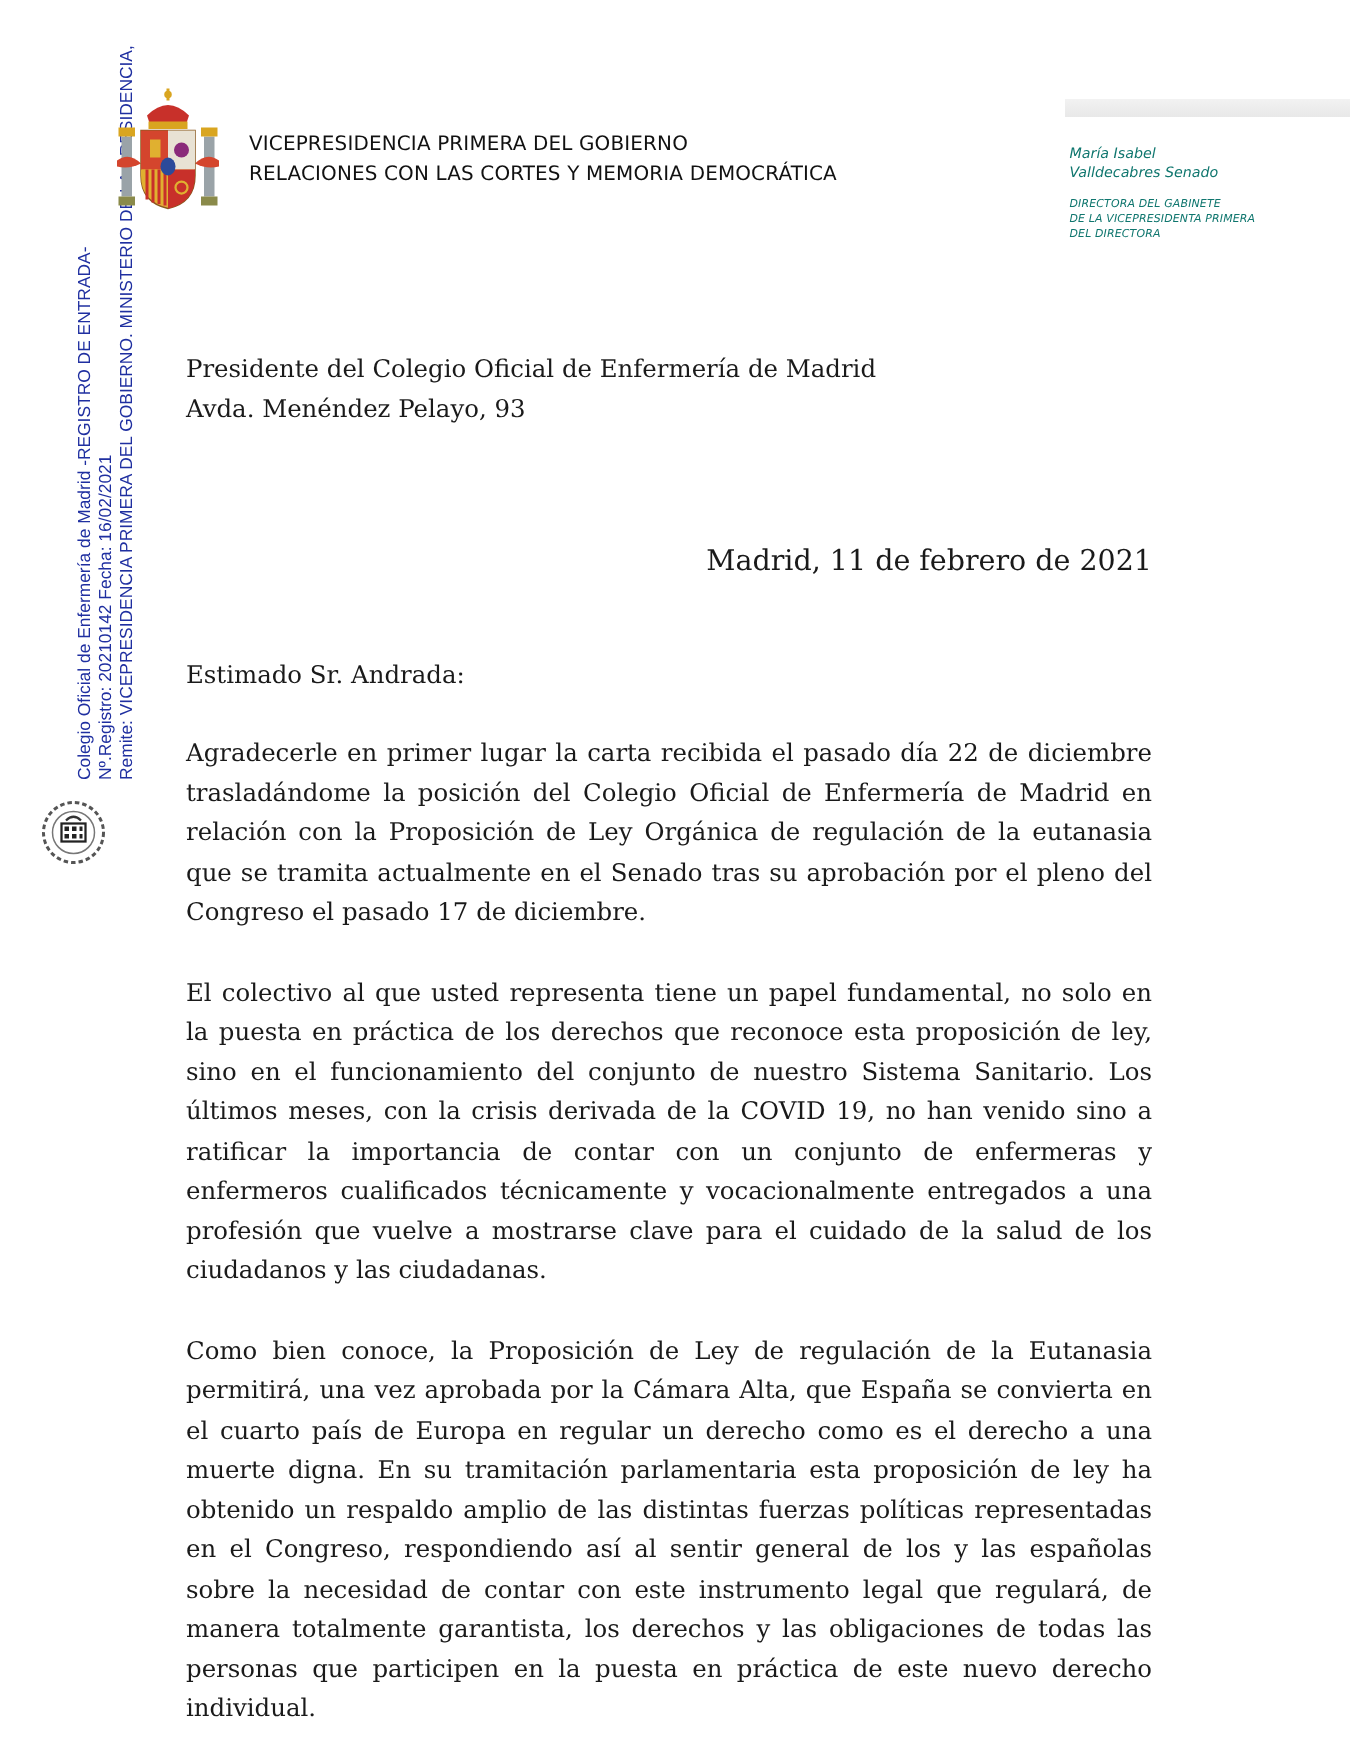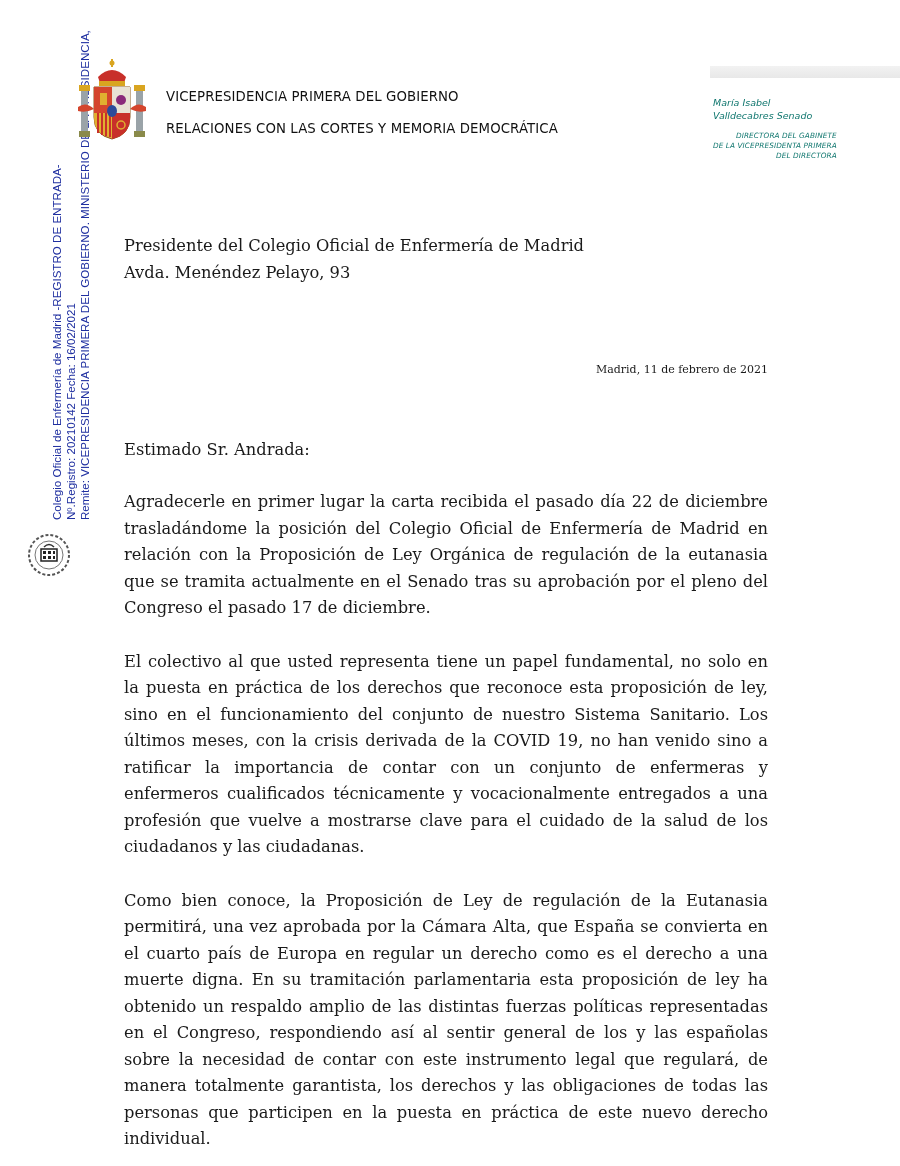--- a/index.html
+++ b/index.html
@@ -18,34 +18,34 @@
   .stamp-seal { position: absolute; left: 26px; top: 533px; width: 46px; height: 44px; }
 
   
   .coat { position: absolute; left: 76px; top: 55px; width: 72px; height: 86px; }
 
   
   .inst { position: absolute; left: 166px; top: 89px;
           font-family: "DejaVu Sans", sans-serif; font-size: 13.3px; color: #111;
           letter-spacing: 0.1px; }
   .inst div { line-height: 16px; }
-  .inst .first { margin-bottom: 16px; }
+  .inst .first { margin-bottom: 4px; }
 
   
   .gray-bar { position: absolute; left: 710px; top: 66px; width: 190px; height: 12px;
               background: linear-gradient(#f2f2f2, #e8e8e8); }
   .sig { position: absolute; left: 713px; top: 96px;
          font-family: "DejaVu Sans", sans-serif; font-style: italic; color: #0f766e; }
   .sig .name { font-size: 9.5px; line-height: 13px; }
-  .sig .role { font-size: 7.3px; line-height: 10px; margin-top: 9px; letter-spacing: 0.1px; text-align: right; }
+  .sig .role { font-size: 7.3px; line-height: 10px; margin-top: 9px; letter-spacing: 0.1px; }
 
   
   .address { position: absolute; left: 124px; top: 232px; font-size: 16.3px; line-height: 27px; color: #1a1a1a; }
 
-  .date { position: absolute; right: 132px; top: 363px; font-size: 11px; }
+  .date { position: absolute; right: 132px; top: 363px; font-size: 19px; }
 
   .salutation { position: absolute; left: 124px; top: 440px; font-size: 16.3px; }
 
   .body { position: absolute; left: 124px; top: 489px; width: 644px; font-size: 16.3px;
           line-height: 26.5px; text-align: justify; }
   .body p { margin: 0 0 27px 0; }
 </style>
 </head>
 <body>
 

